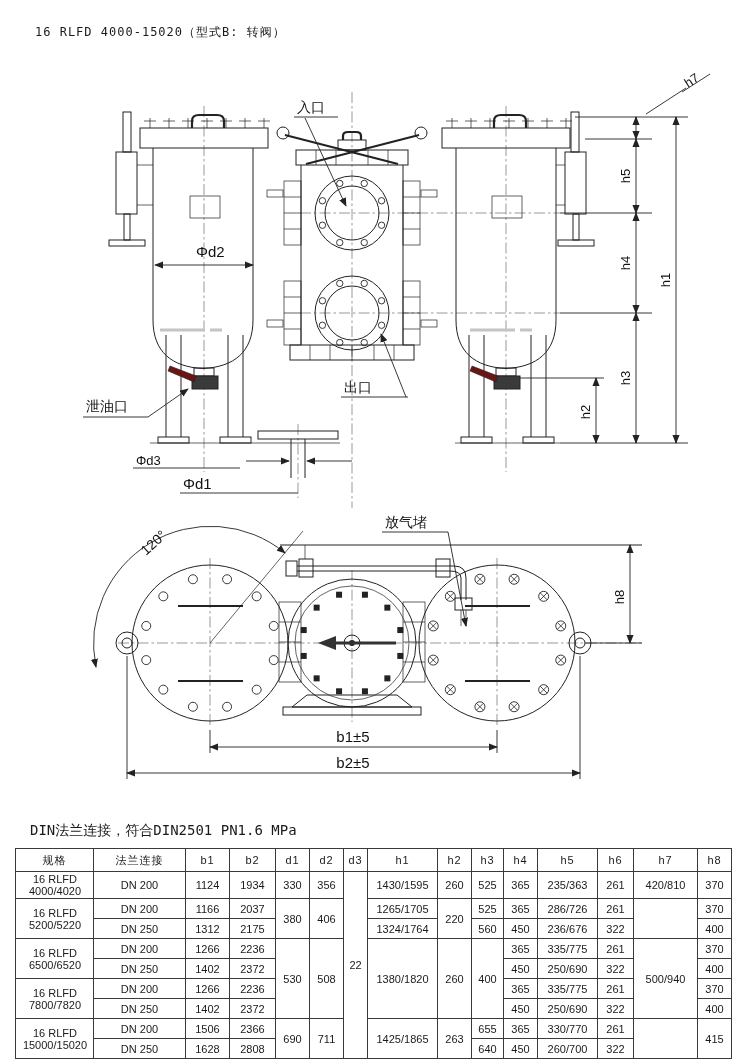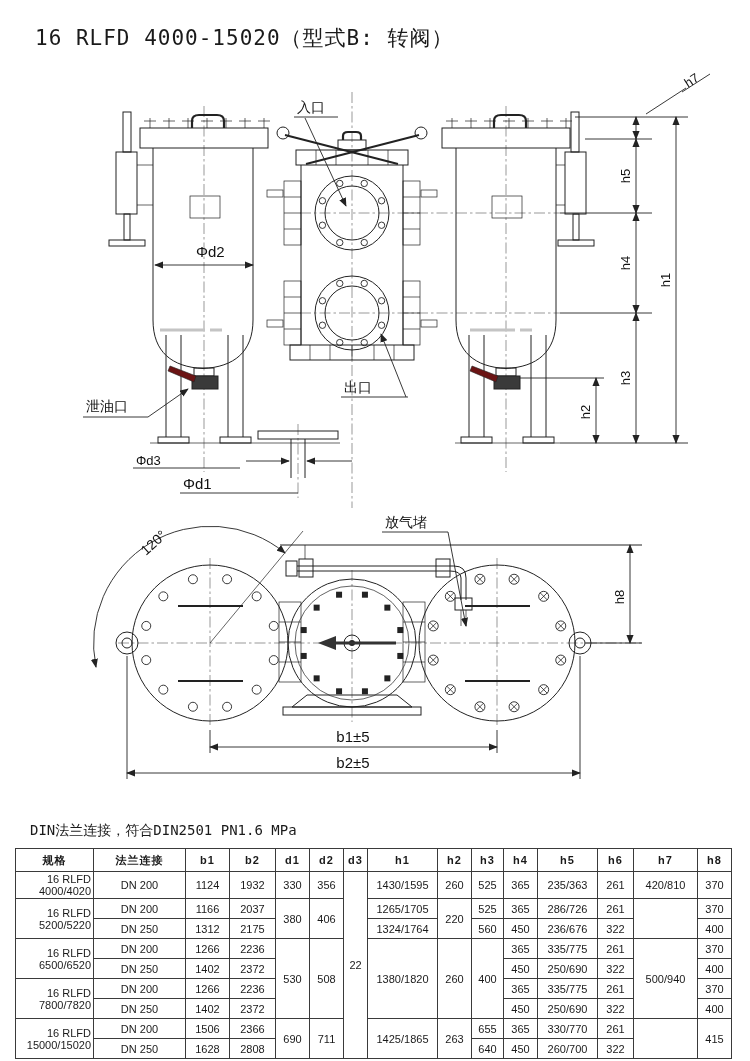--- a/index.html
+++ b/index.html
@@ -1,28 +1,28 @@
 <!DOCTYPE html>
 <html><head>
 <meta charset="utf-8">
 <style>
   html,body{margin:0;padding:0;background:#fff;}
   .page{position:relative;width:750px;height:1061px;background:#fff;overflow:hidden;
         font-family:"Liberation Sans",sans-serif;color:#1a1a1a;}
-  .title{position:absolute;left:35px;top:24px;font-size:21px;letter-spacing:1px;
+  .title{position:absolute;left:35px;top:24px;font-size:12px;letter-spacing:1px;
          font-family:"DejaVu Sans Mono","Liberation Sans",sans-serif;}
   .drawing{position:absolute;left:0;top:55px;}
   .caption{position:absolute;left:30px;top:822px;font-size:14px;
            font-family:"DejaVu Sans Mono","Liberation Sans",sans-serif;text-align:center;}
   table.spec{position:absolute;left:15px;top:848px;border-collapse:collapse;table-layout:fixed;
              width:716px;font-size:11px;font-family:"Liberation Sans",sans-serif;}
   table.spec th,table.spec td{border:1px solid #3a3a3a;text-align:center;padding:1px 2px;
              height:17px;overflow:hidden;white-space:normal;}
-  table.spec th{font-weight:bold;letter-spacing:1px;height:20px;}
-  table.spec td.spec-cell{text-align:right;padding-left:3px;}
+  table.spec th{font-weight:normal;letter-spacing:1px;height:20px;}
+  table.spec td.spec-cell{text-align:center;padding-left:3px;}
   
   .ln{stroke:#222;stroke-width:1;fill:none;}
   .thin{stroke-width:0.7;}
   .thk{stroke-width:2.2;}
   .cl{stroke:#555;stroke-width:0.6;fill:none;stroke-dasharray:11 3 2.5 3;}
   .dim{stroke:#222;stroke-width:0.9;fill:none;}
   .faint{stroke:#c4c4c4;stroke-width:3;fill:none;}
   .lbl{font:13px "Liberation Sans",sans-serif;fill:#111;}
   .lblC{font:14px "Liberation Sans",sans-serif;fill:#111;}
   .big{font:15px "Liberation Sans",sans-serif;fill:#111;}
@@ -340,21 +340,21 @@
           <th>h6</th>
           <th>h7</th>
           <th>h8</th>
         </tr>
       </thead>
       <tbody>
         <tr>
           <td class="spec-cell">16 RLFD 4000/4020</td>
           <td>DN 200</td>
           <td>1124</td>
-          <td>1932</td>
+          <td>1934</td>
           <td>330</td>
           <td>356</td>
           <td rowspan="9">22</td>
           <td>1430/1595</td>
           <td>260</td>
           <td>525</td>
           <td>365</td>
           <td>235/363</td>
           <td>261</td>
           <td>420/810</td>

